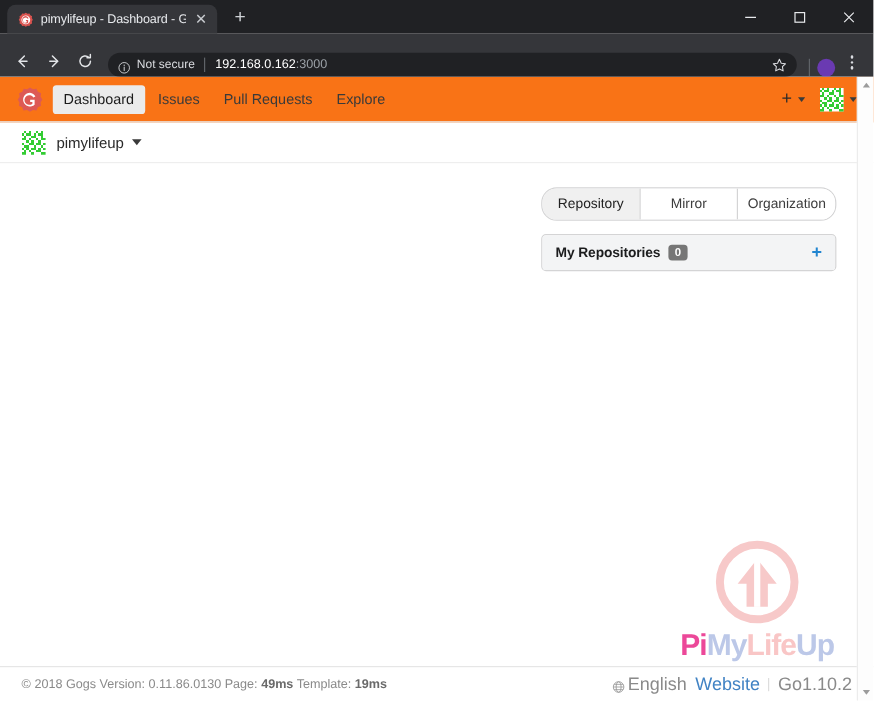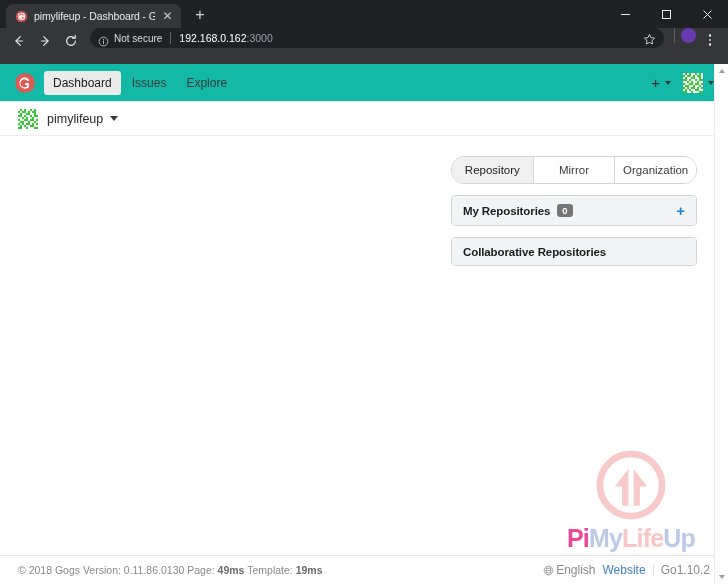--- a/index.html
+++ b/index.html
@@ -87,21 +87,21 @@
     width: 41px; height: 28px;
     display: flex; align-items: center; justify-content: center;
     color: #e8eaed;
   }
   .wc svg { display: block; }
 
   .toolbar {
     height: 36px;
     background: #35363a;
     display: flex;
-    align-items: flex-start;
+    align-items: flex-end;
     padding: 0 8px 0 6px;
     gap: 0;
   }
   .navbtn {
     width: 26px; height: 26px;
     display: flex; align-items: center; justify-content: center;
     color: #e3e5e8;
     flex: 0 0 26px;
   }
   .omnibox {
@@ -179,21 +179,21 @@
     overflow: hidden;
   }
 
   
   .gogs-nav {
     height: 38px;
     display: flex;
     align-items: center;
     padding: 0 14px 0 14px;
     border-bottom: 1px solid #e8e8e8;
-    background: #14b8a6;
+    background: #f97316;
     flex: 0 0 38px;
   }
   .gogs-logo {
     width: 22px; height: 22px;
     flex: 0 0 22px;
     margin-right: 8px;
   }
   .nav-items { display: flex; align-items: center; gap: 2px; }
   .nav-item {
     font-size: 12px;
@@ -375,21 +375,21 @@
   .foot-left {
     font-size: 10.5px;
     color: #8a8a8a;
   }
   .foot-left b { color: #6a6a6a; font-weight: bold; }
   .foot-right {
     margin-left: auto;
     display: flex;
     align-items: center;
     gap: 7px;
-    font-size: 12px;
+    font-size: 15px;
     color: #8a8a8a;
   }
   .globe-icon {
     width: 11px; height: 11px;
     color: #9a9a9a;
     margin-right: -5px;
   }
   .foot-link { color: #4183c4; }
   .foot-div {
     width: 1px; height: 11px;
@@ -516,20 +516,21 @@
     <div class="gogs-nav">
       <span class="gogs-logo">
         <svg viewBox="0 0 32 32" width="22" height="22" xmlns="http://www.w3.org/2000/svg">
           <path fill="#dd5a55" d="M16 1.2l3.6 2.2 4.2-.6 1.8 3.8 3.8 1.8-.6 4.2 2.2 3.4-2.2 3.4.6 4.2-3.8 1.8-1.8 3.8-4.2-.6-3.6 2.2-3.6-2.2-4.2.6-1.8-3.8-3.8-1.8.6-4.2L1.2 16l2.2-3.4-.6-4.2 3.8-1.8 1.8-3.8 4.2.6z"></path>
           <path fill="#ffffff" d="M16 7.6a8.4 8.4 0 1 0 5.6 14.7v-6.2h-5.4v2.7h2.7v2.1a5.8 5.8 0 1 1 1.2-7.3l2.4-1.4A8.4 8.4 0 0 0 16 7.6z"></path>
         </svg>
       </span>
       <div class="nav-items">
         <a class="nav-item active">Dashboard</a>
         <a class="nav-item">Issues</a>
+        <a class="nav-item">Pull Requests</a>
         <a class="nav-item">Explore</a>
       </div>
       <div class="nav-right">
         <div class="nav-plus-wrap">
           <span class="plus-icon">+</span>
           <span class="caret small"></span>
         </div>
         <div class="nav-avatar-wrap">
           <span class="identicon">
             <svg viewBox="0 0 10 10" width="20" height="20" shape-rendering="crispEdges" xmlns="http://www.w3.org/2000/svg">
@@ -638,25 +639,20 @@
         </div>
 
         <div class="panel">
           <div class="panel-header">
             <span class="panel-title">My Repositories</span>
             <span class="count-badge">0</span>
             <span class="panel-plus">+</span>
           </div>
         </div>
 
-        <div class="panel">
-          <div class="panel-header">
-            <span class="panel-title">Collaborative Repositories</span>
-          </div>
-        </div>
       </div>
 
       <div class="watermark">
         <svg class="wm-mark" viewBox="0 0 100 100" xmlns="http://www.w3.org/2000/svg">
           <circle cx="50" cy="50" r="42" fill="none" stroke="#f7c9c9" stroke-width="9"></circle>
           <path d="M50 24 L72 52 L62 52 L62 78 L38 78 L38 52 L28 52 Z" fill="#f7c9c9"></path>
           <rect x="46.5" y="24" width="7" height="54" fill="#ffffff"></rect>
         </svg>
         <div class="wm-text"><span class="wm-pi">Pi</span><span class="wm-my">My</span><span class="wm-life">Life</span><span class="wm-up">Up</span></div>
       </div>

